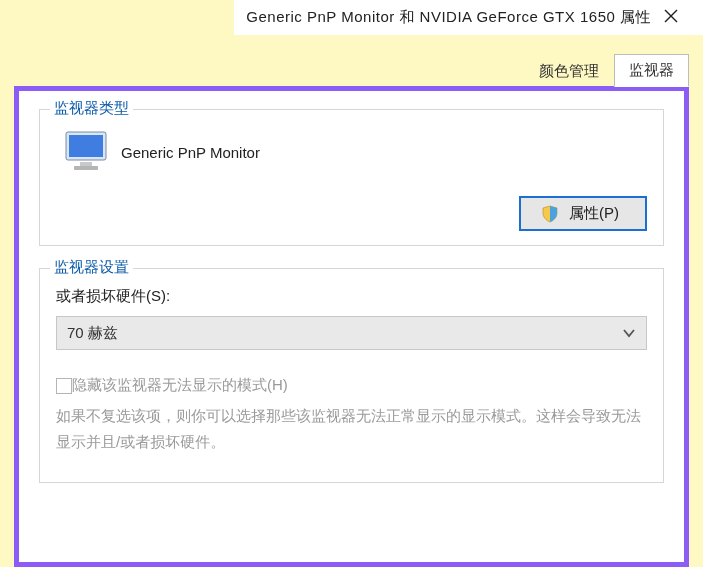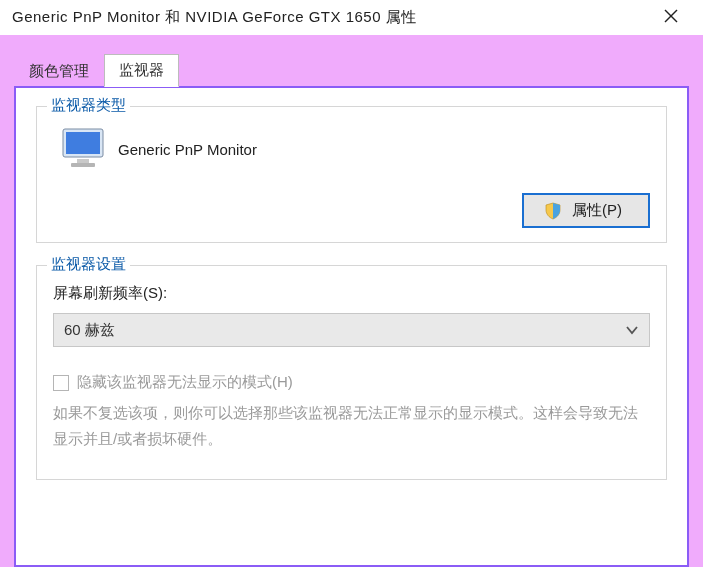--- a/index.html
+++ b/index.html
@@ -5,21 +5,21 @@
     * { box-sizing: border-box; margin: 0; padding: 0; }
     body {
       font-family: "Microsoft YaHei", "Segoe UI", Tahoma, sans-serif;
       font-size: 14px;
       background: #f0f0f0;
       width: 703px;
       height: 567px;
       overflow: hidden;
       color: #222;
     }
-    .window { background: #f0abfc; width: 703px; height: 567px; display: flex; flex-direction: column; }
+    .window { background: #fef9c3; width: 703px; height: 567px; display: flex; flex-direction: column; align-items: flex-end; }
     .titlebar {
       display: flex; align-items: center; justify-content: space-between;
       height: 36px; padding: 0 12px; background: #fff;
     }
     .titlebar .title { font-size: 15px; letter-spacing: 0.5px; color: #222; }
     .close-btn {
       width: 40px; height: 28px; display: flex; align-items: center; justify-content: center;
       font-size: 16px; cursor: pointer;
     }
     .close-btn svg { stroke: #222; stroke-width: 1.4; }
@@ -41,21 +41,21 @@
       background: transparent;
     }
     .tab.active {
       background: #fff;
       border: 1px solid #bcbcbc;
       border-bottom: 1px solid #fff;
       z-index: 2;
     }
     .tab-panel-border {
       margin: 0 14px 0 14px;
-      border: 2px solid #8b5cf6;
+      border: 5px solid #8b5cf6;
       height: 490px;
       padding: 18px 20px 10px 20px;
       position: relative;
       background: #fff;
     }
 
     .groupbox {
       border: 1px solid #d6d6d6;
       padding: 18px 16px 14px 16px;
       margin-bottom: 22px;
@@ -97,21 +97,21 @@
       border: 1px solid #c7c7c7;
       background: #e9e9e9;
       display: flex; align-items: center; justify-content: space-between;
       padding: 0 10px; cursor: pointer;
       font-size: 15px; color: #333;
       margin-bottom: 26px;
     }
     .chevron { width: 14px; height: 14px; }
     .chevron svg { stroke: #555; stroke-width: 1.8; fill: none; }
 
-    .checkbox-row { display: flex; align-items: center; gap: 8px; margin-bottom: 8px; }
+    .checkbox-row { display: flex; align-items: center; gap: 0; margin-bottom: 8px; }
     .checkbox-box {
       width: 16px; height: 16px; border: 1px solid #b5b5b5; background: #fff;
     }
     .checkbox-label { font-size: 15px; color: #9a9a9a; }
     .hint-text {
       font-size: 15px; color: #9a9a9a; line-height: 1.7; margin-top: 4px;
     }
   </style>
 </head>
 <body>
@@ -161,24 +161,24 @@
             </svg>
           </span>
           <span>属性(P)</span>
         </button>
       </div>
     </div>
 
     <div class="groupbox" style="padding-bottom:28px;">
       <div class="legend">监视器设置</div>
 
-      <div class="field-label">屏幕刷新频率(S):</div>
+      <div class="field-label">或者损坏硬件(S):</div>
 
       <div class="dropdown">
-        <span>60 赫兹</span>
+        <span>70 赫兹</span>
         <span class="chevron">
           <svg width="14" height="14" viewBox="0 0 14 14">
               <polyline points="2,4 7,10 12,4"></polyline>
             </svg>
         </span>
       </div>
 
       <div class="checkbox-row">
         <div class="checkbox-box"></div>
         <div class="checkbox-label">隐藏该监视器无法显示的模式(H)</div>

